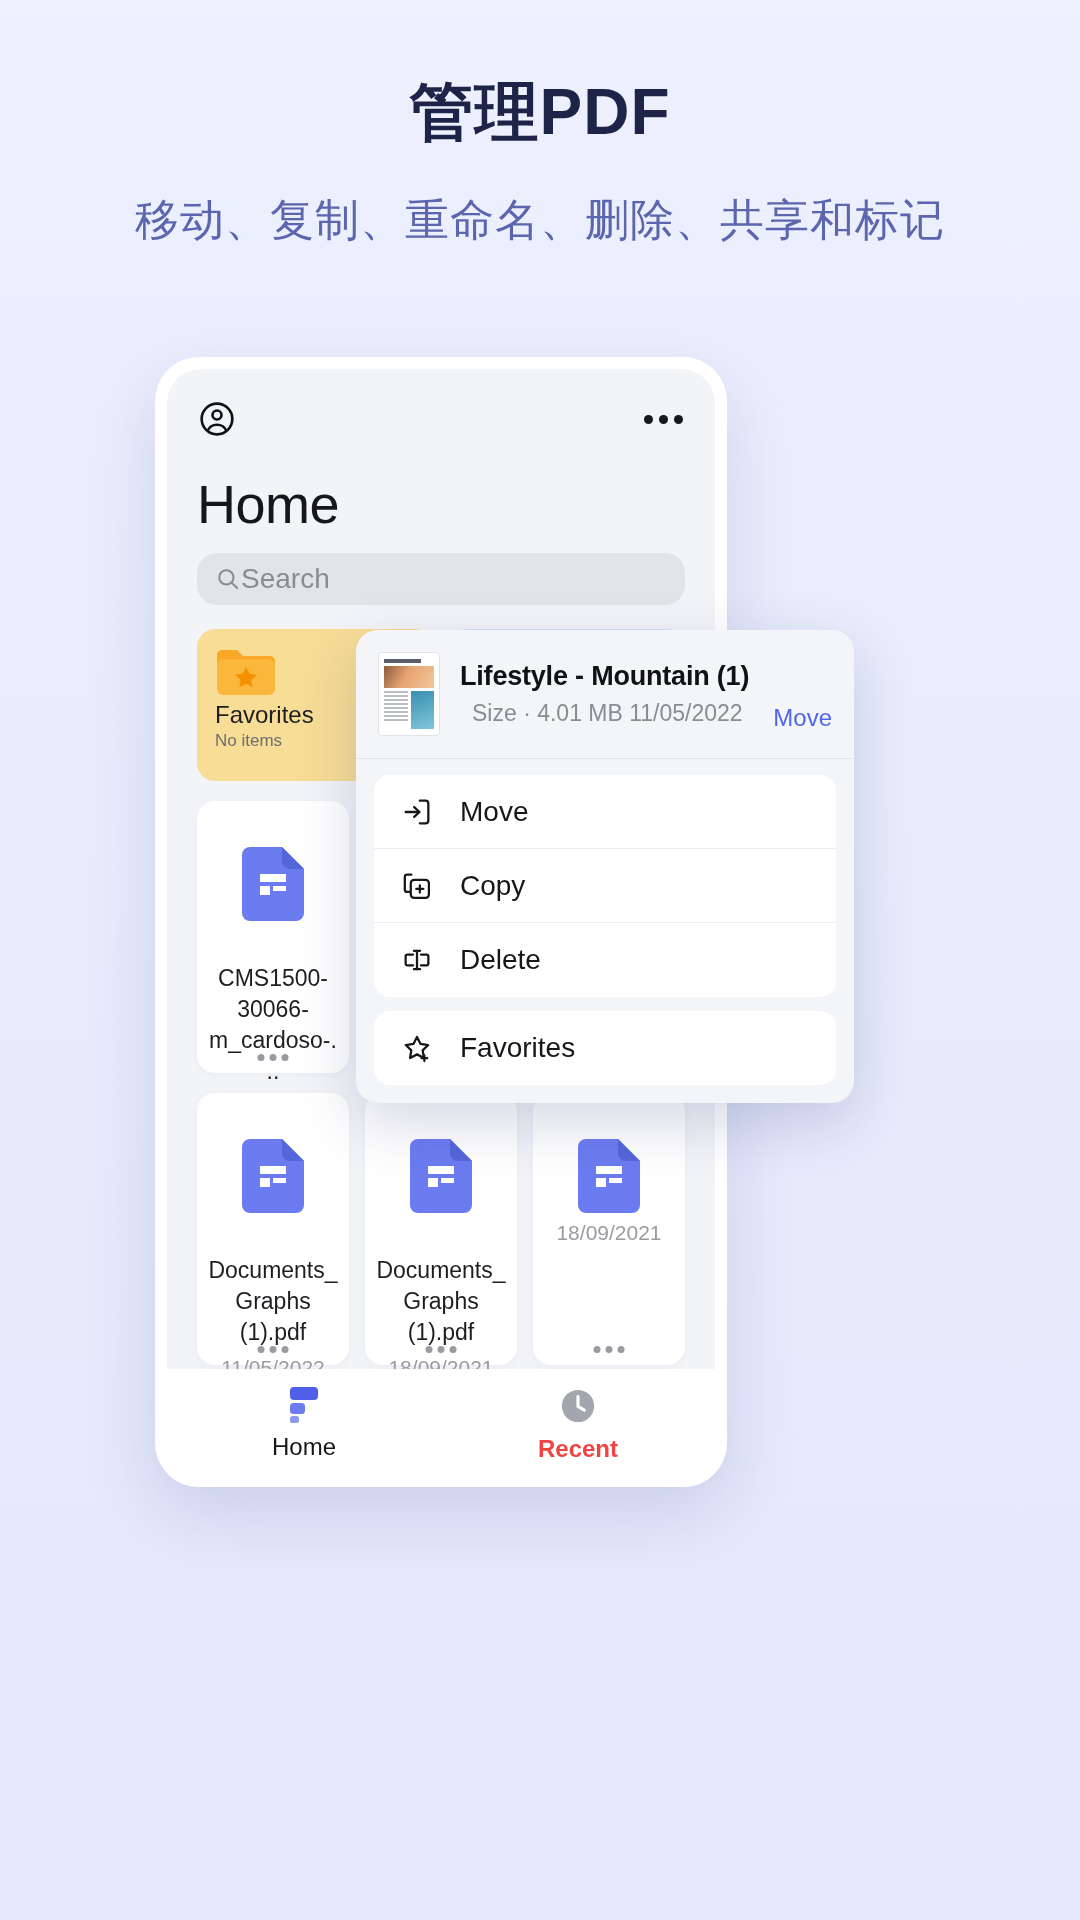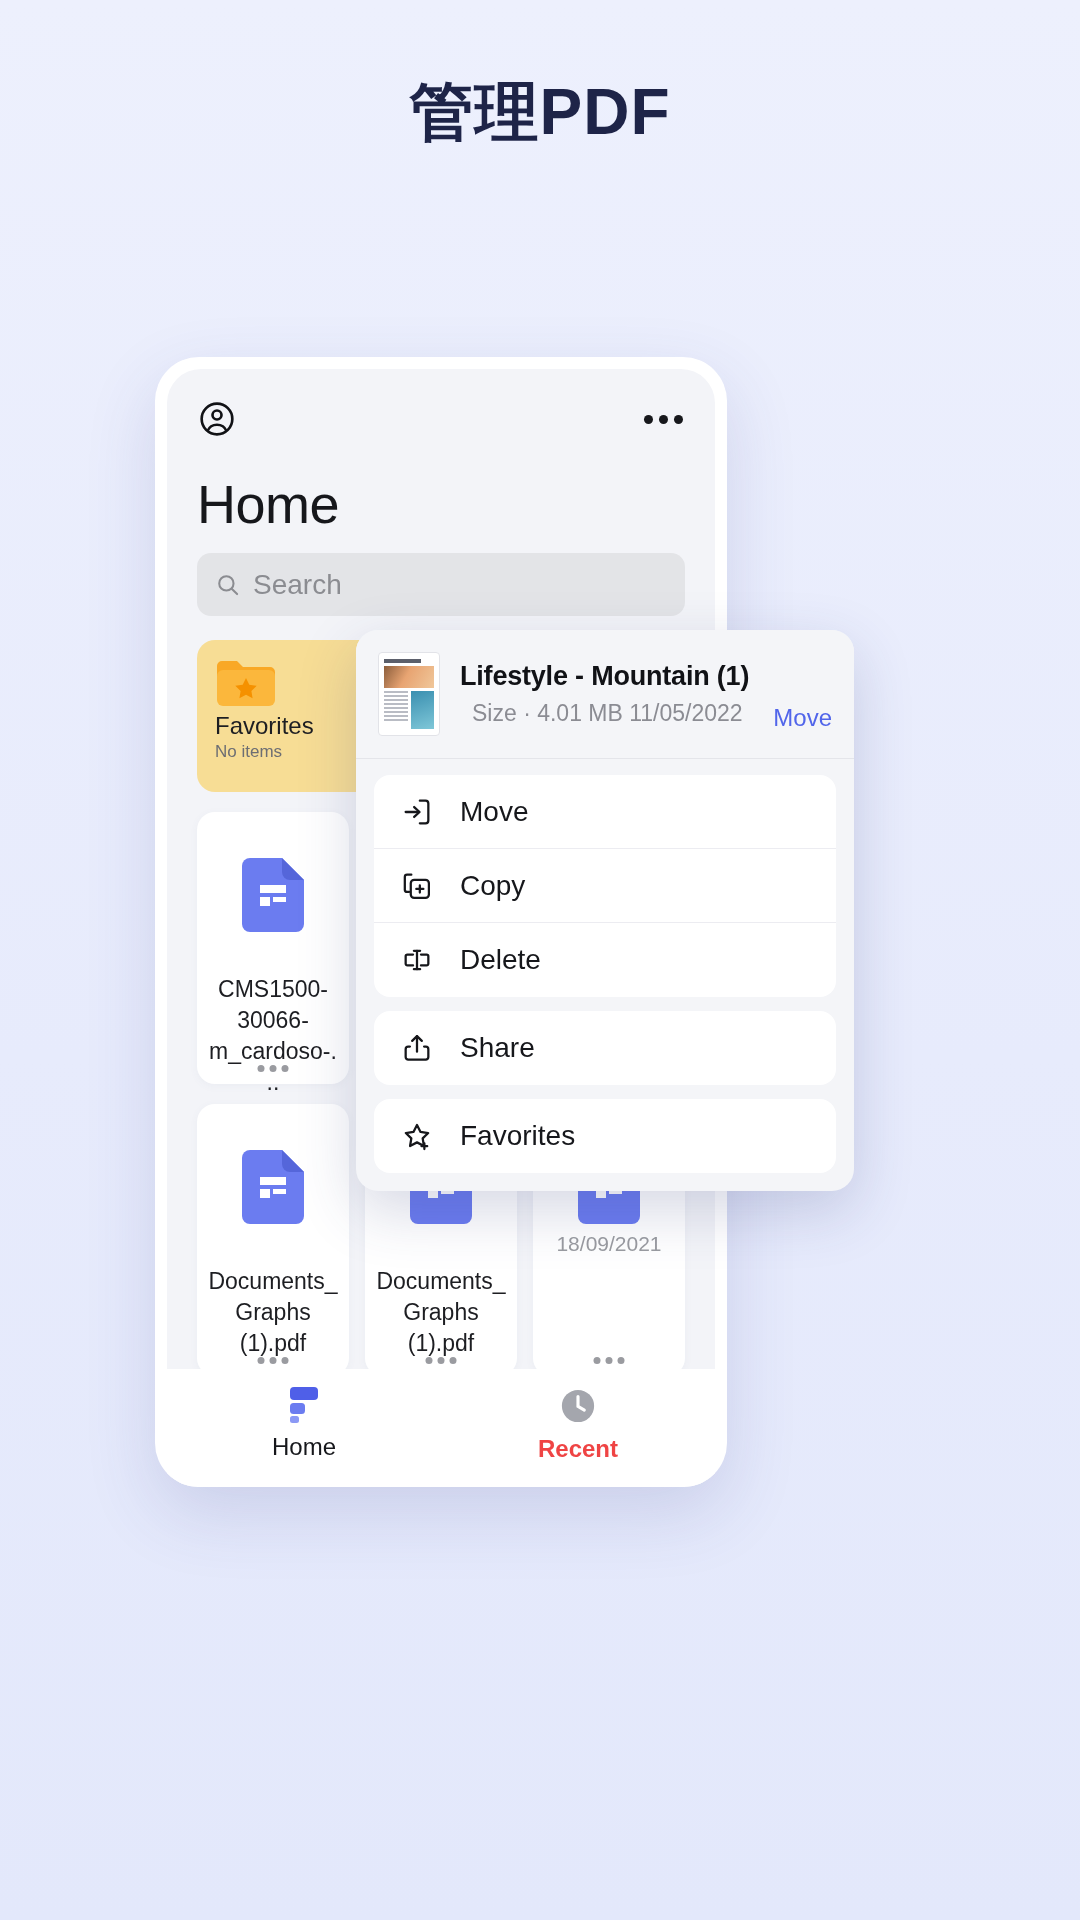--- a/index.html
+++ b/index.html
@@ -57,22 +57,22 @@
   .dots-icon i { width: 9px; height: 9px; border-radius: 50%; background: #17181c; display: block; }
 
   .app-title {
     font-size: 54px; font-weight: 400; color: #16171b;
     padding: 34px 30px 0 30px; letter-spacing: -0.5px;
   }
 
   
   .search-bar {
     margin: 18px 30px 0 30px;
-    height: 63px; background: #e3e4e7; border-radius: 14px;
-    display: flex; align-items: center; gap: 12px; padding: 0 18px;
+    height: 52px; background: #e3e4e7; border-radius: 20px;
+    display: flex; align-items: center; padding: 0 18px;
   }
   .search-placeholder { font-size: 28px; color: #8b8c91; }
 
   
   .folder-row {
     display: flex; gap: 18px; padding: 24px 30px 0 30px;
   }
   .folder-card {
     flex: 1; height: 152px; border-radius: 18px; padding: 16px 18px;
     position: relative; overflow: hidden;
@@ -179,20 +179,21 @@
   .sheet-item.danger .sheet-item-label { color: #f4352c; }
   .sheet-bottom-pad { height: 18px; }
 
   svg { display: block; }
 </style>
 </head>
 <body>
 
 <div class="headline-wrap">
   <div class="headline">管理PDF</div>
+  <div class="subhead">移动、复制、重命名、删除、共享和标记</div>
 </div>
 
 <div class="phone">
   <div class="screen">
 
     <div class="app-topbar">
       <span>
         <svg class="avatar-icon" viewBox="0 0 24 24" fill="none" stroke="#111216" stroke-width="1.6">
           <circle cx="12" cy="12" r="9.2"></circle>
           <circle cx="12" cy="9.6" r="2.7"></circle>
@@ -444,32 +445,20 @@
           <path d="M12 5.5v13"></path>
             <path d="M9.8 5.5h4.4M9.8 18.5h4.4"></path>
           <path d="M9.2 8.2H5.2a1.2 1.2 0 0 0-1.2 1.2v5.2a1.2 1.2 0 0 0 1.2 1.2h4"></path>
           <path d="M14.8 8.2h4a1.2 1.2 0 0 1 1.2 1.2v5.2a1.2 1.2 0 0 1-1.2 1.2h-4"></path>
         </svg>
       </span>
       <span class="sheet-item-label">Delete</span>
     </div>
   </div>
 
-  <div class="sheet-group">
-    <div class="sheet-item">
-      <span>
-        <svg width="34" height="34" viewBox="0 0 24 24" fill="none" stroke="#16171b" stroke-width="1.6" stroke-linecap="round" stroke-linejoin="round">
-          <path d="M12 3.6v11"></path>
-            <path d="M8.6 7 12 3.6 15.4 7"></path>
-          <path d="M7 11H5.8A1.8 1.8 0 0 0 4 12.8v5.6A1.8 1.8 0 0 0 5.8 20.2h12.4A1.8 1.8 0 0 0 20 18.4v-5.6A1.8 1.8 0 0 0 18.2 11H17"></path>
-        </svg>
-      </span>
-      <span class="sheet-item-label">Share</span>
-    </div>
-  </div>
 
   <div class="sheet-group">
     <div class="sheet-item">
       <span>
         <svg width="34" height="34" viewBox="0 0 24 24" fill="none" stroke="#16171b" stroke-width="1.6" stroke-linecap="round" stroke-linejoin="round">
           <path d="M12 4.2l2.5 4.9 5.4.8-3.9 3.8.9 5.4-4.9-2.6-4.9 2.6.9-5.4L4.1 9.9l5.4-.8z"></path>
           <path d="M17.2 17.2v4M15.2 19.2h4"></path>
         </svg>
       </span>
       <span class="sheet-item-label">Favorites</span>

